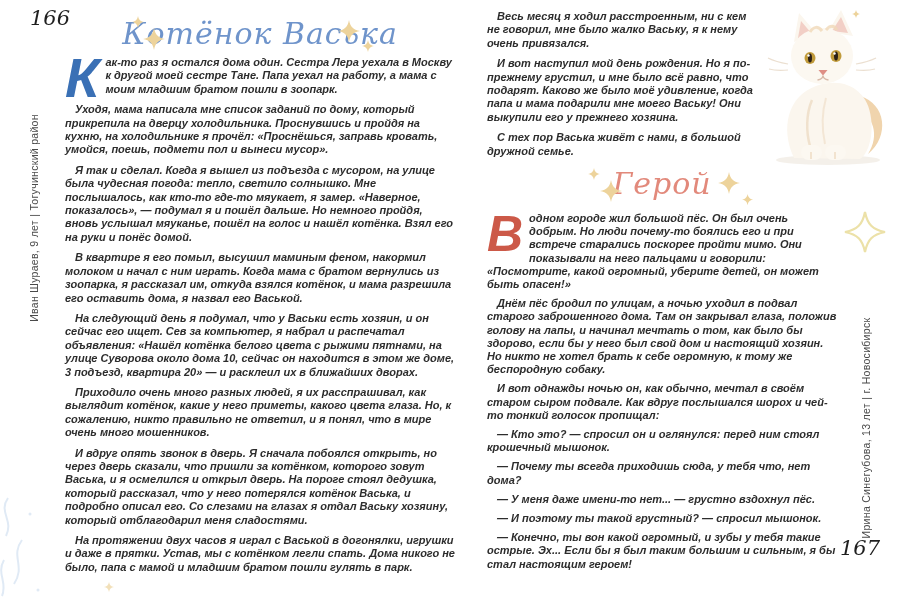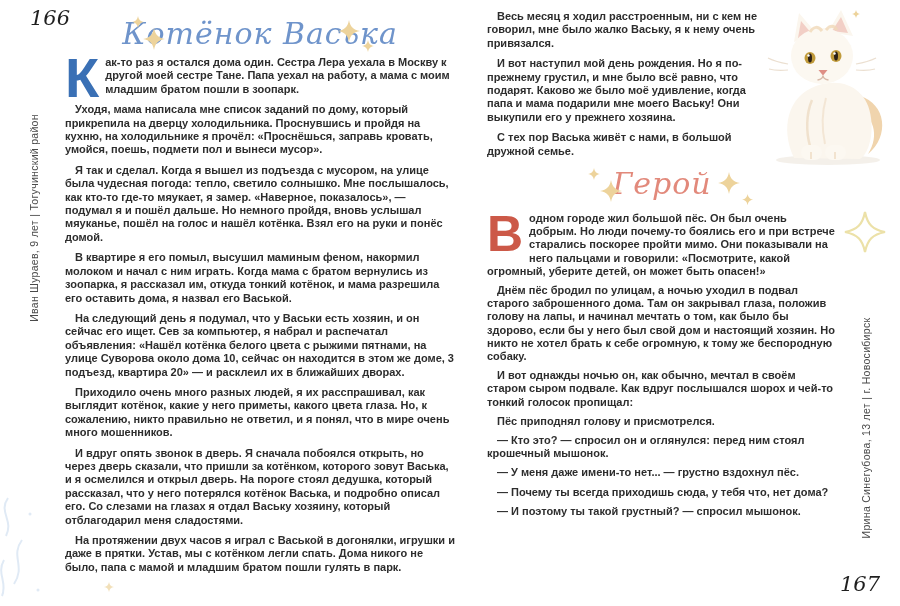--- a/index.html
+++ b/index.html
@@ -8,39 +8,39 @@
     position:relative;width:900px;height:606px;background:#ffffff;overflow:hidden;
     font-family:"Liberation Sans",sans-serif;color:var(--body-text,#2d2d2d);padding-left:32px;
   }
   
   .para{
     margin:0 0 7px 0;text-indent:10px;
     font-size:11px;line-height:13.4px;font-weight:bold;
     text-align:left;
   }
   .first-para{text-indent:0;}
-  .col{position:absolute;}
+  .col{position:absolute;font-style:italic;}
   .col-left{left:65px;top:56px;width:390px;}
   .col-right-top{left:487px;top:10px;width:350px;}
   .col-right-story{left:487px;top:212px;width:350px;}
   .col-right-story .para{margin-bottom:6px;line-height:13.2px;}
   
   .dropcap{
     float:left;font-weight:bold;line-height:40px;margin:2px 6px 0 0;
     font-family:"Liberation Sans",sans-serif;
   }
   .dropcap-left{font-size:56px;color:var(--drop-cap-left,#3a70b5);}
   .dropcap-right{font-size:50px;color:var(--drop-cap-right,#cc5948);}
   
   .pageno{
     position:absolute;font-family:"DejaVu Serif",serif;font-style:italic;
     font-size:21px;color:#1f1f1f;
   }
   .pageno-left{left:30px;top:6px;}
-  .pageno-right{left:840px;top:572px;}
+  .pageno-right{left:840px;top:536px;}
   
   .story-title{
     position:absolute;margin:0;font-family:"DejaVu Serif",serif;font-style:italic;
     font-weight:normal;font-size:30px;letter-spacing:1px;text-align:center;
   }
   .title-left{left:65px;top:16px;width:390px;color:var(--title-left,#6f94cb);}
   .title-right{left:487px;top:166px;width:350px;color:var(--title-right,#e2897b);}
   
   .credit{position:absolute;width:0;height:0;}
   .credit span{
@@ -69,21 +69,21 @@
       <span>Иван Шураев, 9 лет | Тогучинский район</span>
     </div>
 
     <div class="col col-left">
       <p class="para first-para">
         <span class="dropcap dropcap-left">К</span><span>ак-то раз я остался дома один. Сестра Лера уехала в Москву к другой моей сестре Тане. Папа уехал на работу, а мама с моим младшим братом пошли в зоопарк.</span>
       </p>
       <div>
           <p class="para">Уходя, мама написала мне список заданий по дому, который прикрепила на дверцу холодильника. Проснувшись и пройдя на кухню, на холодильнике я прочёл: «Проснёшься, заправь кровать, умойся, поешь, подмети пол и вынеси мусор».</p>
           <p class="para">Я так и сделал. Когда я вышел из подъезда с мусором, на улице была чудесная погода: тепло, светило солнышко. Мне послышалось, как кто-то где-то мяукает, я замер. «Наверное, показалось», — подумал я и пошёл дальше. Но немного пройдя, вновь услышал мяуканье, пошёл на голос и нашёл котёнка. Взял его на руки и понёс домой.</p>
-          <p class="para">В квартире я его помыл, высушил маминым феном, накормил молоком и начал с ним играть. Когда мама с братом вернулись из зоопарка, я рассказал им, откуда тонкий котёнок, и мама разрешила его оставить дома, я назвал его Васькой.</p>
+          <p class="para">В квартире я его помыл, высушил маминым феном, накормил молоком и начал с ним играть. Когда мама с братом вернулись из зоопарка, я рассказал им, откуда взялся котёнок, и мама разрешила его оставить дома, я назвал его Васькой.</p>
           <p class="para">На следующий день я подумал, что у Васьки есть хозяин, и он сейчас его ищет. Сев за компьютер, я набрал и распечатал объявления: «Нашёл котёнка белого цвета с рыжими пятнами, на улице Суворова около дома 10, сейчас он находится в этом же доме, 3 подъезд, квартира 20» — и расклеил их в ближайших дворах.</p>
           <p class="para">Приходило очень много разных людей, я их расспрашивал, как выглядит котёнок, какие у него приметы, какого цвета глаза. Но, к сожалению, никто правильно не ответил, и я понял, что в мире очень много мошенников.</p>
           <p class="para">И вдруг опять звонок в дверь. Я сначала побоялся открыть, но через дверь сказали, что пришли за котёнком, которого зовут Васька, и я осмелился и открыл дверь. На пороге стоял дедушка, который рассказал, что у него потерялся котёнок Васька, и подробно описал его. Со слезами на глазах я отдал Ваську хозяину, который отблагодарил меня сладостями.</p>
           <p class="para">На протяжении двух часов я играл с Васькой в догонялки, игрушки и даже в прятки. Устав, мы с котёнком легли спать. Дома никого не было, папа с мамой и младшим братом пошли гулять в парк.</p>
         </div>
     </div>
   </div>
 
   <div>
     <div class="col col-right-top">
@@ -97,25 +97,25 @@
 
     <h1 class="story-title title-right">Герой</h1>
 
     <div class="col col-right-story">
       <p class="para first-para">
         <span class="dropcap dropcap-right">В</span><span>одном городе жил большой пёс. Он был очень добрым. Но люди почему-то боялись его и при встрече старались поскорее пройти мимо. Они показывали на него пальцами и говорили: «Посмотрите, какой огромный, уберите детей, он может быть опасен!»</span>
       </p>
       <div>
           <p class="para">Днём пёс бродил по улицам, а ночью уходил в подвал старого заброшенного дома. Там он закрывал глаза, положив голову на лапы, и начинал мечтать о том, как было бы здорово, если бы у него был свой дом и настоящий хозяин. Но никто не хотел брать к себе огромную, к тому же беспородную собаку.</p>
           <p class="para">И вот однажды ночью он, как обычно, мечтал в своём старом сыром подвале. Как вдруг послышался шорох и чей-то тонкий голосок пропищал:</p>
-          <p class="para">Пёс приподнял голову и присмотрелся.</p>
           <p class="para">— Кто это? — спросил он и оглянулся: перед ним стоял крошечный мышонок.</p>
+          <p class="para">— Почему ты всегда приходишь сюда, у тебя что, нет дома?</p>
           <p class="para">— У меня даже имени-то нет... — грустно вздохнул пёс.</p>
-          <p class="para">— Почему ты всегда приходишь сюда, у тебя что, нет дома?</p>
           <p class="para">— И поэтому ты такой грустный? — спросил мышонок.</p>
+          <p class="para">— Конечно, ты вон какой огромный, и зубы у тебя такие острые. Эх... Если бы я был таким большим и сильным, я бы стал настоящим героем!</p>
         </div>
     </div>
 
     <div class="credit credit-right">
       <span>Ирина Синегубова, 13 лет | г. Новосибирск</span>
     </div>
 
     <div class="pageno pageno-right">167</div>
 
     <svg class="cat" viewBox="0 0 130 160">

